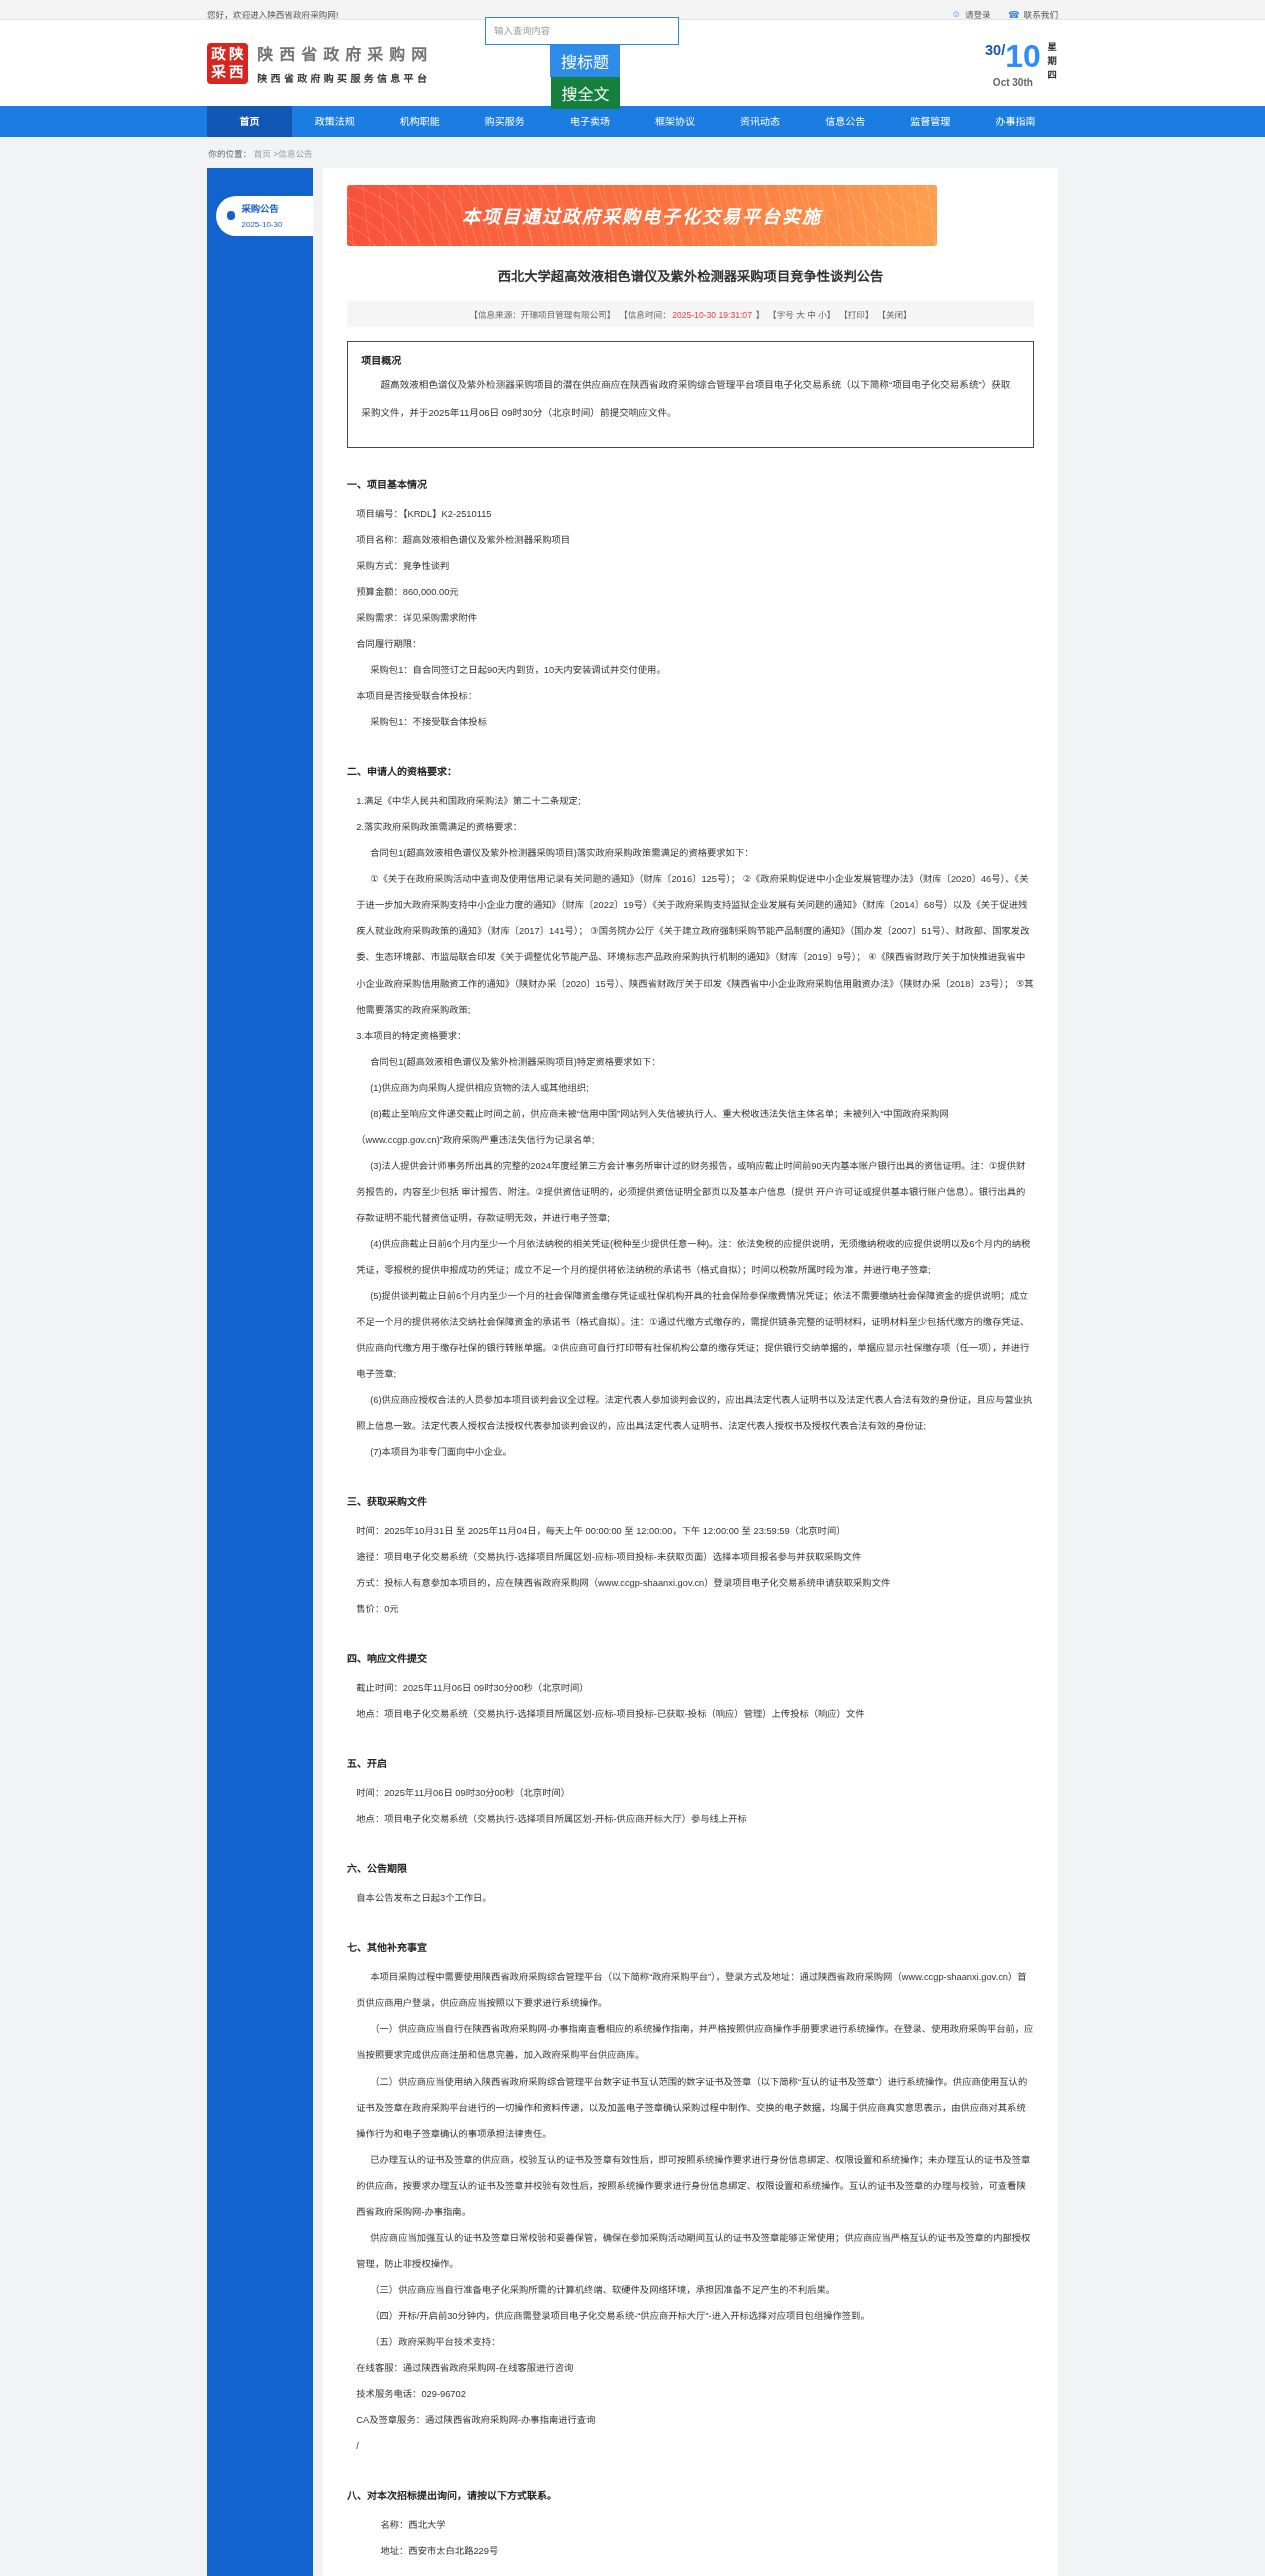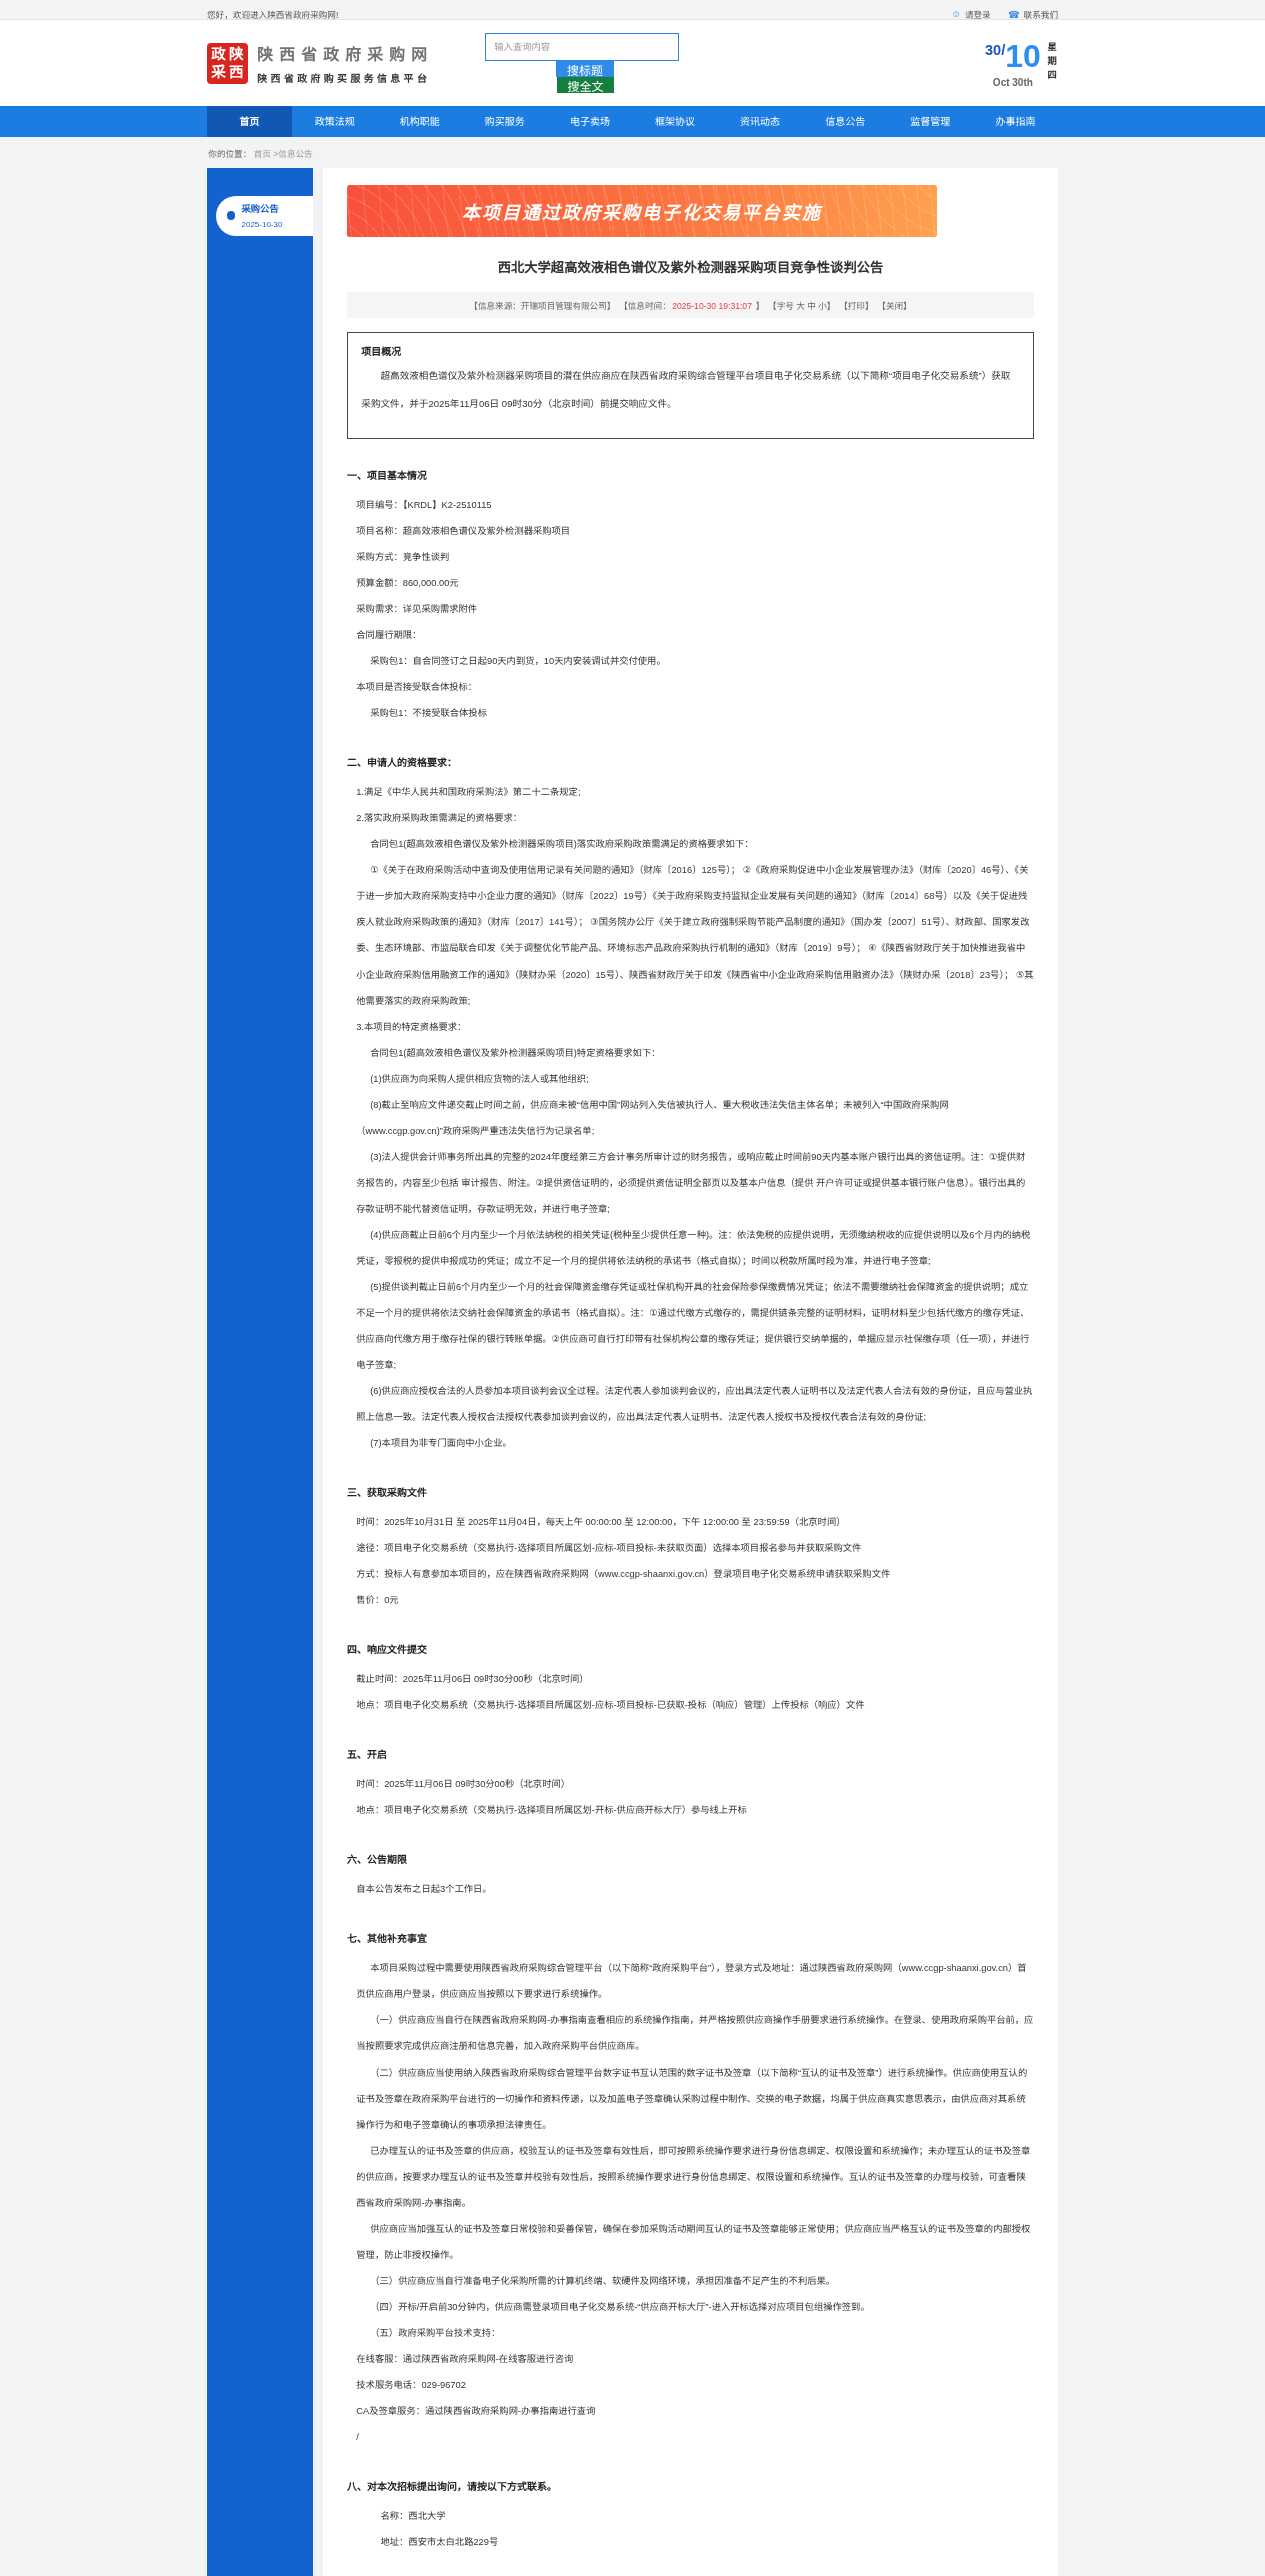--- a/index.html
+++ b/index.html
@@ -16,21 +16,21 @@
   
   .header { background:#fff; height:86px; }
   .header .wrap { display:flex; align-items:center; height:86px; }
   .logo-box { width:41px; height:41px; background:#d6261f; border-radius:4px; color:#fff; display:grid; grid-template-columns:1fr 1fr; place-items:center; font-weight:bold; font-size:14.6px; line-height:1; padding:2.7px; }
   .brand { margin-left:9.3px; }
   .brand-title { font-size:16px; font-weight:bold; color:#737373; letter-spacing:6px; }
   .brand-sub { font-size:10px; font-weight:bold; color:#3a3a3a; letter-spacing:3.3px; margin-top:5.3px; }
   .search-area { margin-left:52px; display:flex; align-items:center;flex-direction:column; }
   .search-input { width:194px; height:28px; border:1.3px solid #2e82e8; padding:0 8px; font-size:9.3px; color:#333; outline:none; }
   .search-input::placeholder { color:#999; }
-  .btn-search { height:16px; padding:0 10.6px; border:none; color:#fff; font-size:12px; cursor:pointer; }
+  .btn-search { height:32px; padding:0 10.6px; border:none; color:#fff; font-size:16px; cursor:pointer; }
   .btn-t { background:#2e8ce8; margin-left:5.3px; }
   .btn-f { background:#15803d; margin-left:6.6px; }
   .date-box { margin-left:auto; display:flex; align-items:flex-start; gap:6.6px; }
   .date-nums { text-align:center; }
   .d-small { font-size:14.6px; font-weight:bold; color:#1a57b8; vertical-align:12px; }
   .d-big { font-size:32px; font-weight:bold; color:#2e8ef5; }
   .d-en { font-size:10px; font-weight:bold; color:#666; margin-top:1.3px; }
   .d-week { width:10.6px; font-size:9.3px; font-weight:bold; color:#333; line-height:1.5; word-break:break-all; margin-top:2.7px; }
 
   
@@ -46,21 +46,21 @@
   
   .row { display:flex; align-items:stretch; padding-bottom:17.3px; }
   .sidebar { width:106px; background:#1363cf; flex-shrink:0; }
   .side-tag { background:#fff; border-radius:20px 0 0 20px; margin:28px 0 0 9.3px; padding:6px 6.6px 6px 10.6px; display:flex; align-items:center; gap:6px; }
   .side-dot { width:8.6px; height:8.6px; border-radius:50%; background:#1a5fc8; flex-shrink:0; }
   .side-tt { font-size:9.3px; color:#1a5fc8; font-weight:bold; line-height:1.5; }
   .side-dd { font-size:8px; color:#1a5fc8; line-height:1.4; }
   .card { width:735px; margin-left:10px; background:#fff; padding:17.3px 24px 26.6px; }
 
   
-  .banner { width:590px; height:52px; border-radius:2.7px; display:flex; align-items:center; justify-content:center;
+  .banner { width:590px; height:61px; border-radius:2.7px; display:flex; align-items:center; justify-content:center;
     background:
       repeating-radial-gradient(circle at -4% 170%, rgba(255,255,255,.14) 0 1.3px, transparent 1.3px 13.3px),
       repeating-radial-gradient(circle at 103% -60%, rgba(255,255,255,.12) 0 1.3px, transparent 1.3px 16px),
       linear-gradient(100deg,#f9503a 0%,#fb7440 55%,#ffa14e 100%);
   }
   .banner span { color:#fff; font-size:18px; font-weight:bold; font-style:italic; letter-spacing:2px; }
   .art-title { text-align:center; font-size:13.3px; font-weight:bold; color:#333; margin:20px 0 16px; }
   .meta { background:#f5f5f5; text-align:center; font-size:8.6px; color:#666; padding:7.3px 0; }
   .meta span { margin:0 0.7px; }
   .meta .red { color:#f03f3f; }

